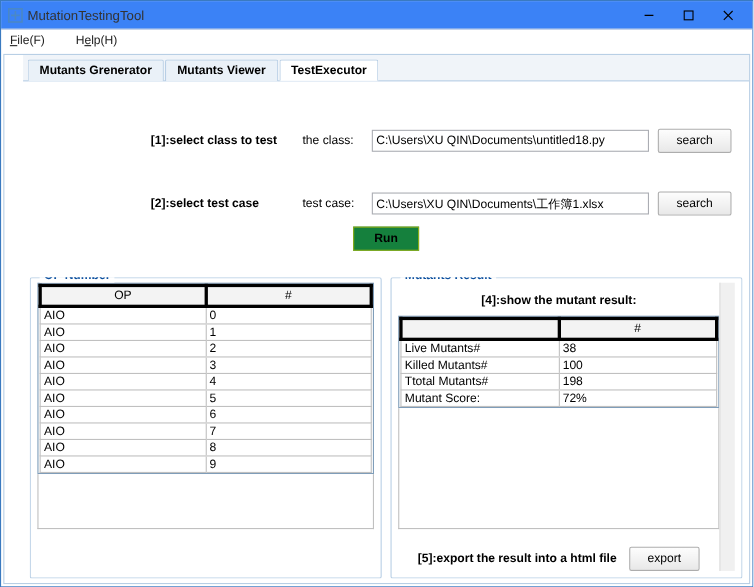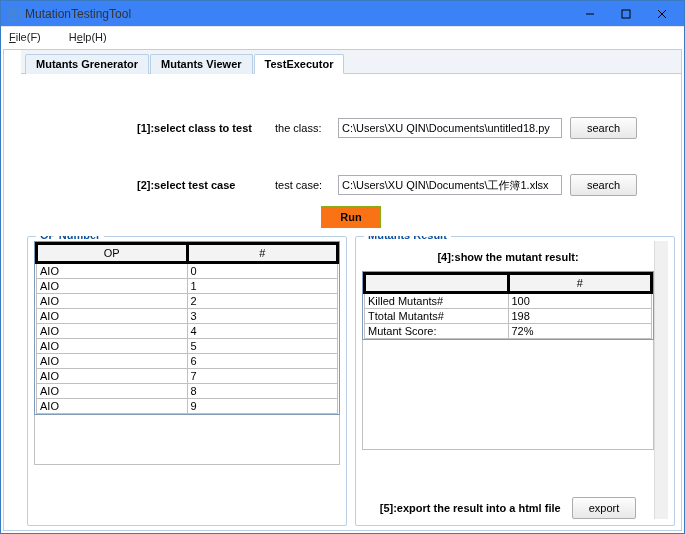--- a/index.html
+++ b/index.html
@@ -108,43 +108,43 @@
     font-size: 11px;
     width: 130px;
     text-align: left;
   }
   .form-row .field-label {
     font-size: 11px;
     width: 55px;
     text-align: left;
   }
   .text-input {
-    width: 224px;
+    width: 252px;
     height: 20px;
     border: 1px solid #abadb3;
     font-size: 11px;
     padding: 1px 3px;
   }
   .btn {
     height: 22px;
     padding: 0 16px;
     border: 1px solid #adadad;
     background: linear-gradient(#fdfdfd, #e8e8e8);
     font-size: 11px;
     border-radius: 2px;
   }
   .btn-run {
     height: 22px;
     padding: 0 18px;
-    background: #f97316;
+    background: #15803d;
     border: 1px solid #8aad17;
     font-weight: bold;
     font-size: 11px;
     align-self: center;
-    margin: 2px 0 8px 0;
+    margin: 2px 0 24px 0;
   }
   .run-wrap { text-align: center; }
   .panels {
     display: flex;
     gap: 8px;
     flex: 1;
     overflow: hidden;
   }
   .panel {
     flex: 1;
@@ -352,20 +352,24 @@
               <div class="table-wrap">
                 <table id="result-table">
                   <thead>
                       <tr>
                     <th></th>
                     <th>#</th>
                   </tr>
                     </thead>
                   <tbody id="result-tbody">
                       <tr>
+                        <td>Live Mutants#</td>
+                        <td>38</td>
+                      </tr>
+                      <tr>
                         <td>Killed Mutants#</td>
                         <td>100</td>
                       </tr>
                       <tr>
                         <td>Ttotal Mutants#</td>
                         <td>198</td>
                       </tr>
                       <tr>
                         <td>Mutant Score:</td>
                         <td>72%</td>

